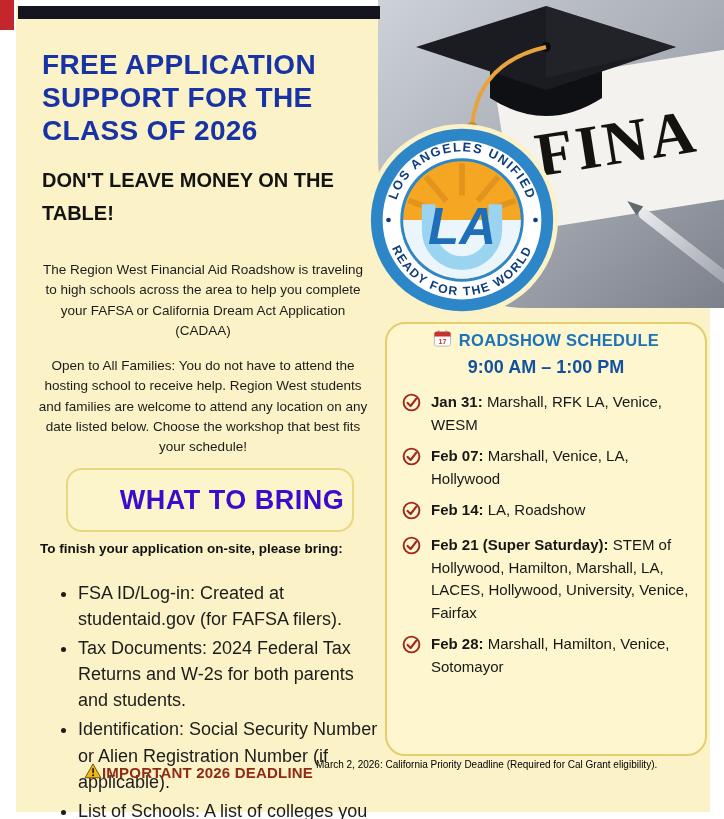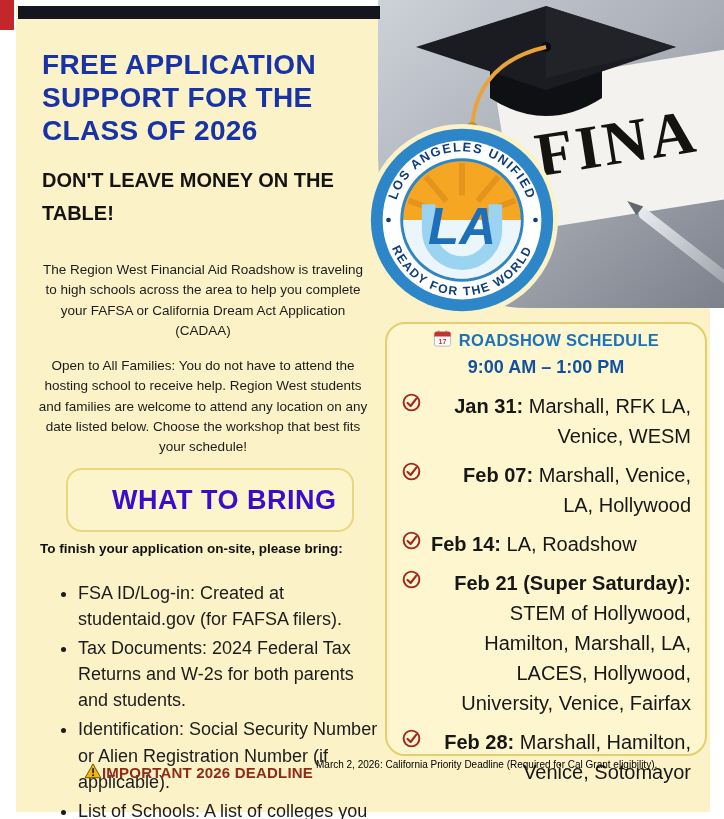--- a/index.html
+++ b/index.html
@@ -14,42 +14,42 @@
            color:#1733A6; line-height:1.18; letter-spacing:0.3px; z-index:3; }
   .title span { display:block; }
   .subtitle { position:absolute; left:42px; top:164px; width:305px; font-size:20px; font-weight:800;
               color:#141414; line-height:1.65; z-index:3; }
   .para { position:absolute; left:36px; width:334px; font-size:13.5px; line-height:1.5;
           color:#1c1c1c; text-align:center; z-index:3; }
   .para1 { top:260px; }
   .para2 { top:356px; }
 
   .wtb-box { position:absolute; left:66px; top:468px; width:288px; height:64px; border:2px solid #E7D77E;
-             border-radius:16px; background:#FCF5CC; display:flex; align-items:center; 
+             border-radius:16px; background:#FCF5CC; display:flex; align-items:center; justify-content:center;
              z-index:3;padding-left:44px; }
   .wtb-box span { font-size:27px; font-weight:800; color:#3A0CCB; letter-spacing:0.5px; }
   .wtb-intro { position:absolute; left:40px; top:540px; width:322px; font-size:13.5px; font-weight:800;
                color:#111; line-height:1.4; z-index:3; }
   .wtb-list { position:absolute; left:78px; top:580px; width:300px; font-size:18px; line-height:1.45;
               color:#1c1c1c; z-index:3; }
   .wtb-list li { margin-bottom:3px; }
 
   .photo { position:absolute; left:378px; top:0; width:346px; height:308px; overflow:hidden;
            border-bottom-left-radius:150px; z-index:1; }
   .logo { position:absolute; left:364px; top:122px; width:196px; height:196px; z-index:2; }
 
   .sched-box { position:absolute; left:385px; top:322px; width:322px; height:434px; border:2px solid #E4CF6E;
                border-radius:20px; background:#FDF6CE; padding:5px 14px 8px 14px; z-index:3; }
   .sched-header { display:flex; align-items:center; justify-content:center; gap:7px; }
   .sched-header .sched-title { font-size:16.5px; font-weight:800; color:#1B73B9; letter-spacing:0.3px; }
   .sched-time { text-align:center; font-size:18px; font-weight:800; color:#11519F; margin-top:5px; }
   .sched-items { margin-top:13px; }
   .sched-item { display:flex; gap:9px; margin-bottom:9px; }
   .sched-item .check { flex:0 0 auto; margin-top:1px; }
-  .sched-text { font-size:20px; line-height:1.5; color:#171717;text-align:right; }
+  .sched-text { font-size:15px; line-height:1.5; color:#171717; }
   .sched-text b { font-weight:800; }
 
   .deadline-label { position:absolute; left:84px; top:762px; display:flex; align-items:center; gap:0;
                     font-size:15px; font-weight:800; color:#8F2C17; z-index:3; letter-spacing:0.2px; }
   .deadline-text { position:absolute; left:316px; top:757px; width:390px; font-size:10px; line-height:1.5;
                    color:#000000; z-index:3; }
 </style>
 </head>
 <body>
 

